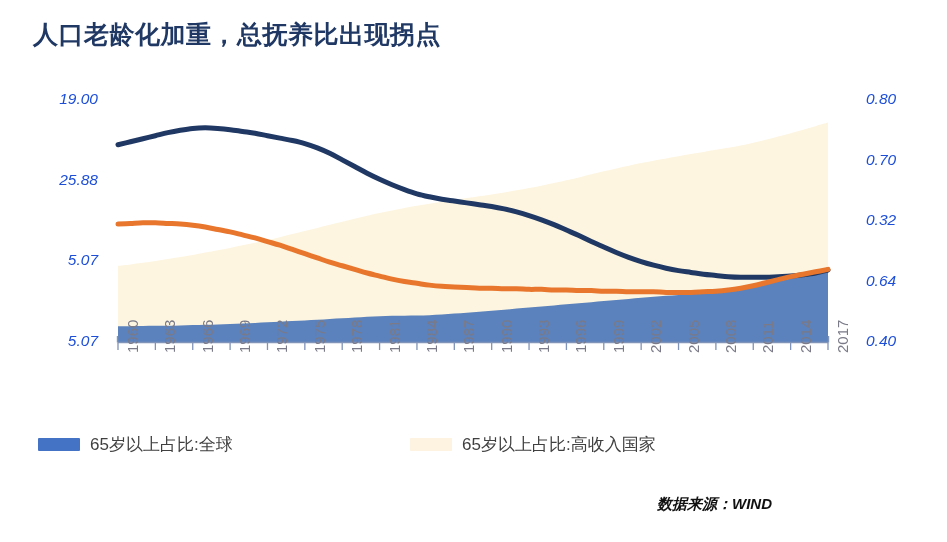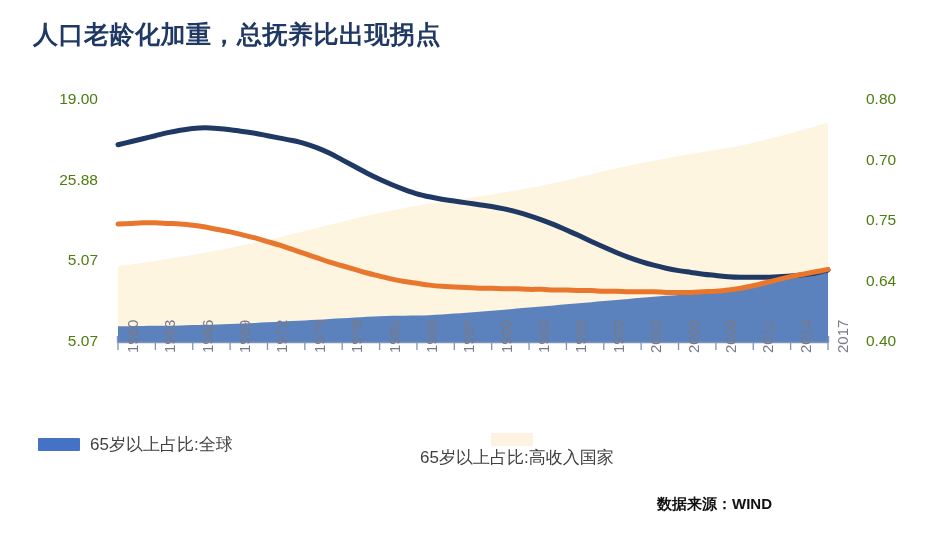--- a/index.html
+++ b/index.html
@@ -40,22 +40,23 @@
     height: 420px;
   }
   svg#plot {
     position: absolute;
     left: 0;
     top: 0;
   }
   .axis-label {
     position: absolute;
     font-size: 15.5px;
-    color: #4d7c0f;
+    color: #1d4ed8;
     white-space: nowrap;
+    font-style: italic;
   }
   .ylabel-left { text-align: right; width: 70px; }
   .ylabel-right { text-align: center; }
   .xtick {
     position: absolute;
     font-size: 15px;
     color: #7a7a88;
     transform: rotate(-90deg);
     transform-origin: left top;
     white-space: nowrap;
@@ -86,20 +87,21 @@
   .swatch-line {
     width: 44px;
     height: 5px;
     border-radius: 3px;
   }
   #source-note {
     position: absolute;
     right: 18px;
     bottom: 28px;
     font-size: 15px;
+    font-style: italic;
     font-weight: bold;
     color: #111111;
     white-space: nowrap;
   }
 </style>
 </head>
 <body>
 
 <div id="figure">
 
@@ -137,21 +139,21 @@
       </svg>
     <div id="y-left-labels">
         <div class="axis-label ylabel-left" style="left: 28px; top: 332px;">5.07</div>
         <div class="axis-label ylabel-left" style="left: 28px; top: 251.333px;">5.07</div>
         <div class="axis-label ylabel-left" style="left: 28px; top: 170.667px;">25.88</div>
         <div class="axis-label ylabel-left" style="left: 28px; top: 90px;">19.00</div>
       </div>
     <div id="y-right-labels">
         <div class="axis-label ylabel-right" style="left: 866px; top: 332px;">0.40</div>
         <div class="axis-label ylabel-right" style="left: 866px; top: 271.5px;">0.64</div>
-        <div class="axis-label ylabel-right" style="left: 866px; top: 211px;">0.75</div>
+        <div class="axis-label ylabel-right" style="left: 866px; top: 211px;">0.32</div>
         <div class="axis-label ylabel-right" style="left: 866px; top: 150.5px;">0.70</div>
         <div class="axis-label ylabel-right" style="left: 866px; top: 90px;">0.80</div>
       </div>
     <div id="x-labels">
         <div class="xtick" style="left: 124px; top: 353px;">1960</div>
         <div class="xtick" style="left: 161.368px; top: 353px;">1963</div>
         <div class="xtick" style="left: 198.737px; top: 353px;">1966</div>
         <div class="xtick" style="left: 236.105px; top: 353px;">1969</div>
         <div class="xtick" style="left: 273.474px; top: 353px;">1972</div>
         <div class="xtick" style="left: 310.842px; top: 353px;">1975</div>
@@ -170,21 +172,21 @@
         <div class="xtick" style="left: 796.632px; top: 353px;">2014</div>
         <div class="xtick" style="left: 834px; top: 353px;">2017</div>
       </div>
   </div>
 
   <div id="legend">
       <div class="legend-item" style="left: 38px; top: 8px; text-align: right;">
         <span class="swatch-box" style="background: rgb(68, 114, 196);"></span>
         <span class="legend-text">65岁以上占比:全球</span>
       </div>
-      <div class="legend-item" style="left: 410px; top: 8px; flex-direction: column;">
+      <div class="legend-item" style="left: 410px; top: 8px;">
         <span class="swatch-box" style="background: rgb(253, 243, 224);"></span>
         <span class="legend-text">65岁以上占比:高收入国家</span>
       </div>
     </div>
 
   <div id="source-note">数据来源：WIND</div>
 
 </div>
 
 </body></html>

